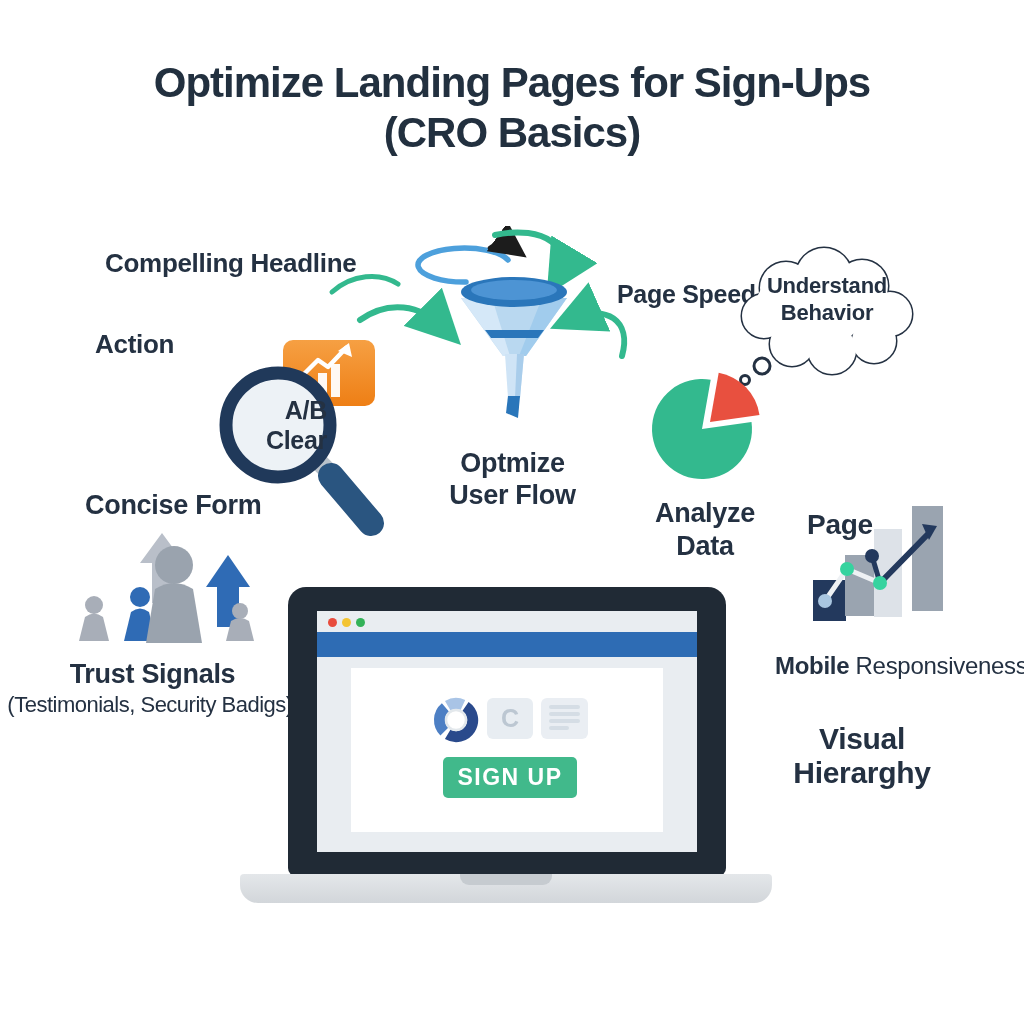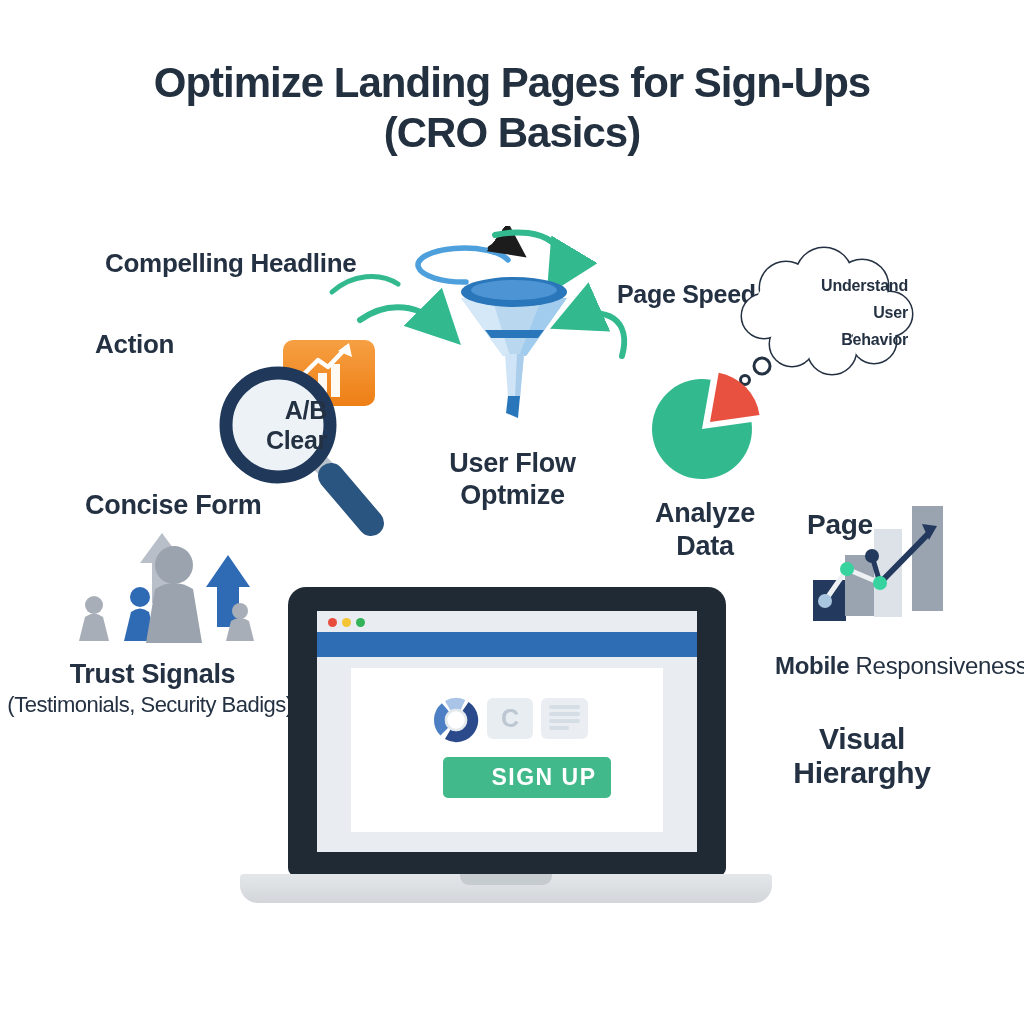--- a/index.html
+++ b/index.html
@@ -18,21 +18,21 @@
   
   .laptop-shell{position:absolute;left:288px;top:587px;width:438px;height:289px;
     background:#202a35;border-radius:18px 18px 8px 8px;}
   .laptop-screen{position:absolute;left:29px;top:24px;width:380px;height:241px;background:#e9edf1;overflow:hidden;}
   .chrome-dot{position:absolute;top:7px;width:9px;height:9px;border-radius:50%;}
   .browser-bar{position:absolute;left:0;top:21px;width:380px;height:25px;background:#2e6cb4;}
   .page-card{position:absolute;left:34px;top:57px;width:312px;height:164px;background:#ffffff;}
   .icon-sq{position:absolute;top:87px;border-radius:6px;}
   .signup-btn{position:absolute;left:126px;top:146px;width:134px;height:41px;background:#41b98b;
     border-radius:5px;color:#ffffff;font-weight:bold;font-size:23px;letter-spacing:1.5px;
-    display:flex;align-items:center;justify-content:center;padding-left:34px;}
+    display:flex;align-items:center;justify-content:center;}
   .laptop-base{position:absolute;left:240px;top:874px;width:532px;height:29px;
     background:linear-gradient(#e4e7ea,#d2d6da);border-radius:4px 4px 18px 18px;}
   .base-notch{position:absolute;left:220px;top:0;width:92px;height:11px;background:#c6cbd0;border-radius:0 0 9px 9px;}
   .doc-line{position:absolute;left:8px;height:4px;background:#d5dde5;border-radius:2px;}
 </style>
 </head>
 <body>
 
 <div id="canvas">
 
@@ -118,22 +118,22 @@
       <path d="M222 72 L247 72 L206 130 L199 130 Z" fill="#9fcbEC" opacity="0.9"></path>
       <polygon points="165,104 224,104 218,112 171,112" fill="#2a76ba"></polygon>
       <polygon points="185,128 204,128 200,172 188,172" fill="#cfe4f6"></polygon>
       <polygon points="197,128 204,128 200,172 195,172" fill="#a9cdEb"></polygon>
       <polygon points="188,170 200,170 198,192 186,187" fill="#2a76ba"></polygon>
       <ellipse cx="194" cy="66" rx="53" ry="15" fill="#2a76ba"></ellipse>
       <ellipse cx="194" cy="64" rx="43" ry="10" fill="#4d94d4"></ellipse>
     </g>
   </svg>
   <div class="label center" style="left:420px;top:447px;width:185px;font-size:27px;line-height:32px;">
+    <div>Optmize</div>
     <div>User Flow</div>
-    <div>Optmize</div>
   </div>
 
   <div class="label" style="left:617px;top:280px;font-size:25px;">Page Speed</div>
 
   <svg class="abs" style="left:728px;top:246px;" width="200" height="145" viewBox="0 0 200 145">
     <g stroke="#243142" stroke-width="3" fill="none">
       <circle cx="58" cy="42" r="26"></circle>
         <circle cx="96" cy="30" r="28"></circle>
         <circle cx="134" cy="40" r="26"></circle>
       <circle cx="162" cy="68" r="22"></circle>
@@ -151,23 +151,22 @@
         <circle cx="104" cy="104" r="24"></circle>
       <circle cx="64" cy="98" r="22"></circle>
         <circle cx="36" cy="70" r="22"></circle>
       <circle cx="58" cy="60" r="30"></circle>
         <circle cx="100" cy="65" r="34"></circle>
         <circle cx="140" cy="66" r="26"></circle>
     </g>
     <circle cx="34" cy="120" r="8" fill="#ffffff" stroke="#243142" stroke-width="3"></circle>
     <circle cx="17" cy="134" r="4.5" fill="#ffffff" stroke="#243142" stroke-width="3"></circle>
   </svg>
-  <div class="label center" style="left:746px;top:272px;width:162px;font-size:16px;line-height:27px;letter-spacing:-0.2px;text-align:right;">
+  <div class="label center" style="left:746px;top:272px;width:162px;font-size:22px;line-height:27px;letter-spacing:-0.2px;">
     <div>Understand</div>
-    <div>User</div>
     <div>Behavior</div>
   </div>
 
   <svg class="abs" style="left:645px;top:365px;" width="130" height="125" viewBox="0 0 130 125">
     <path d="M 57 64 L 106.5 57 A 50 50 0 1 1 65.7 14.8 Z" fill="#33b98e"></path>
     <g transform="translate(8,-7)">
       <path d="M 57 64 L 65.7 14.8 A 50 50 0 0 1 106.5 57 Z" fill="#e8503f"></path>
     </g>
   </svg>
   <div class="label center" style="left:645px;top:497px;width:120px;font-size:27px;line-height:33px;">

